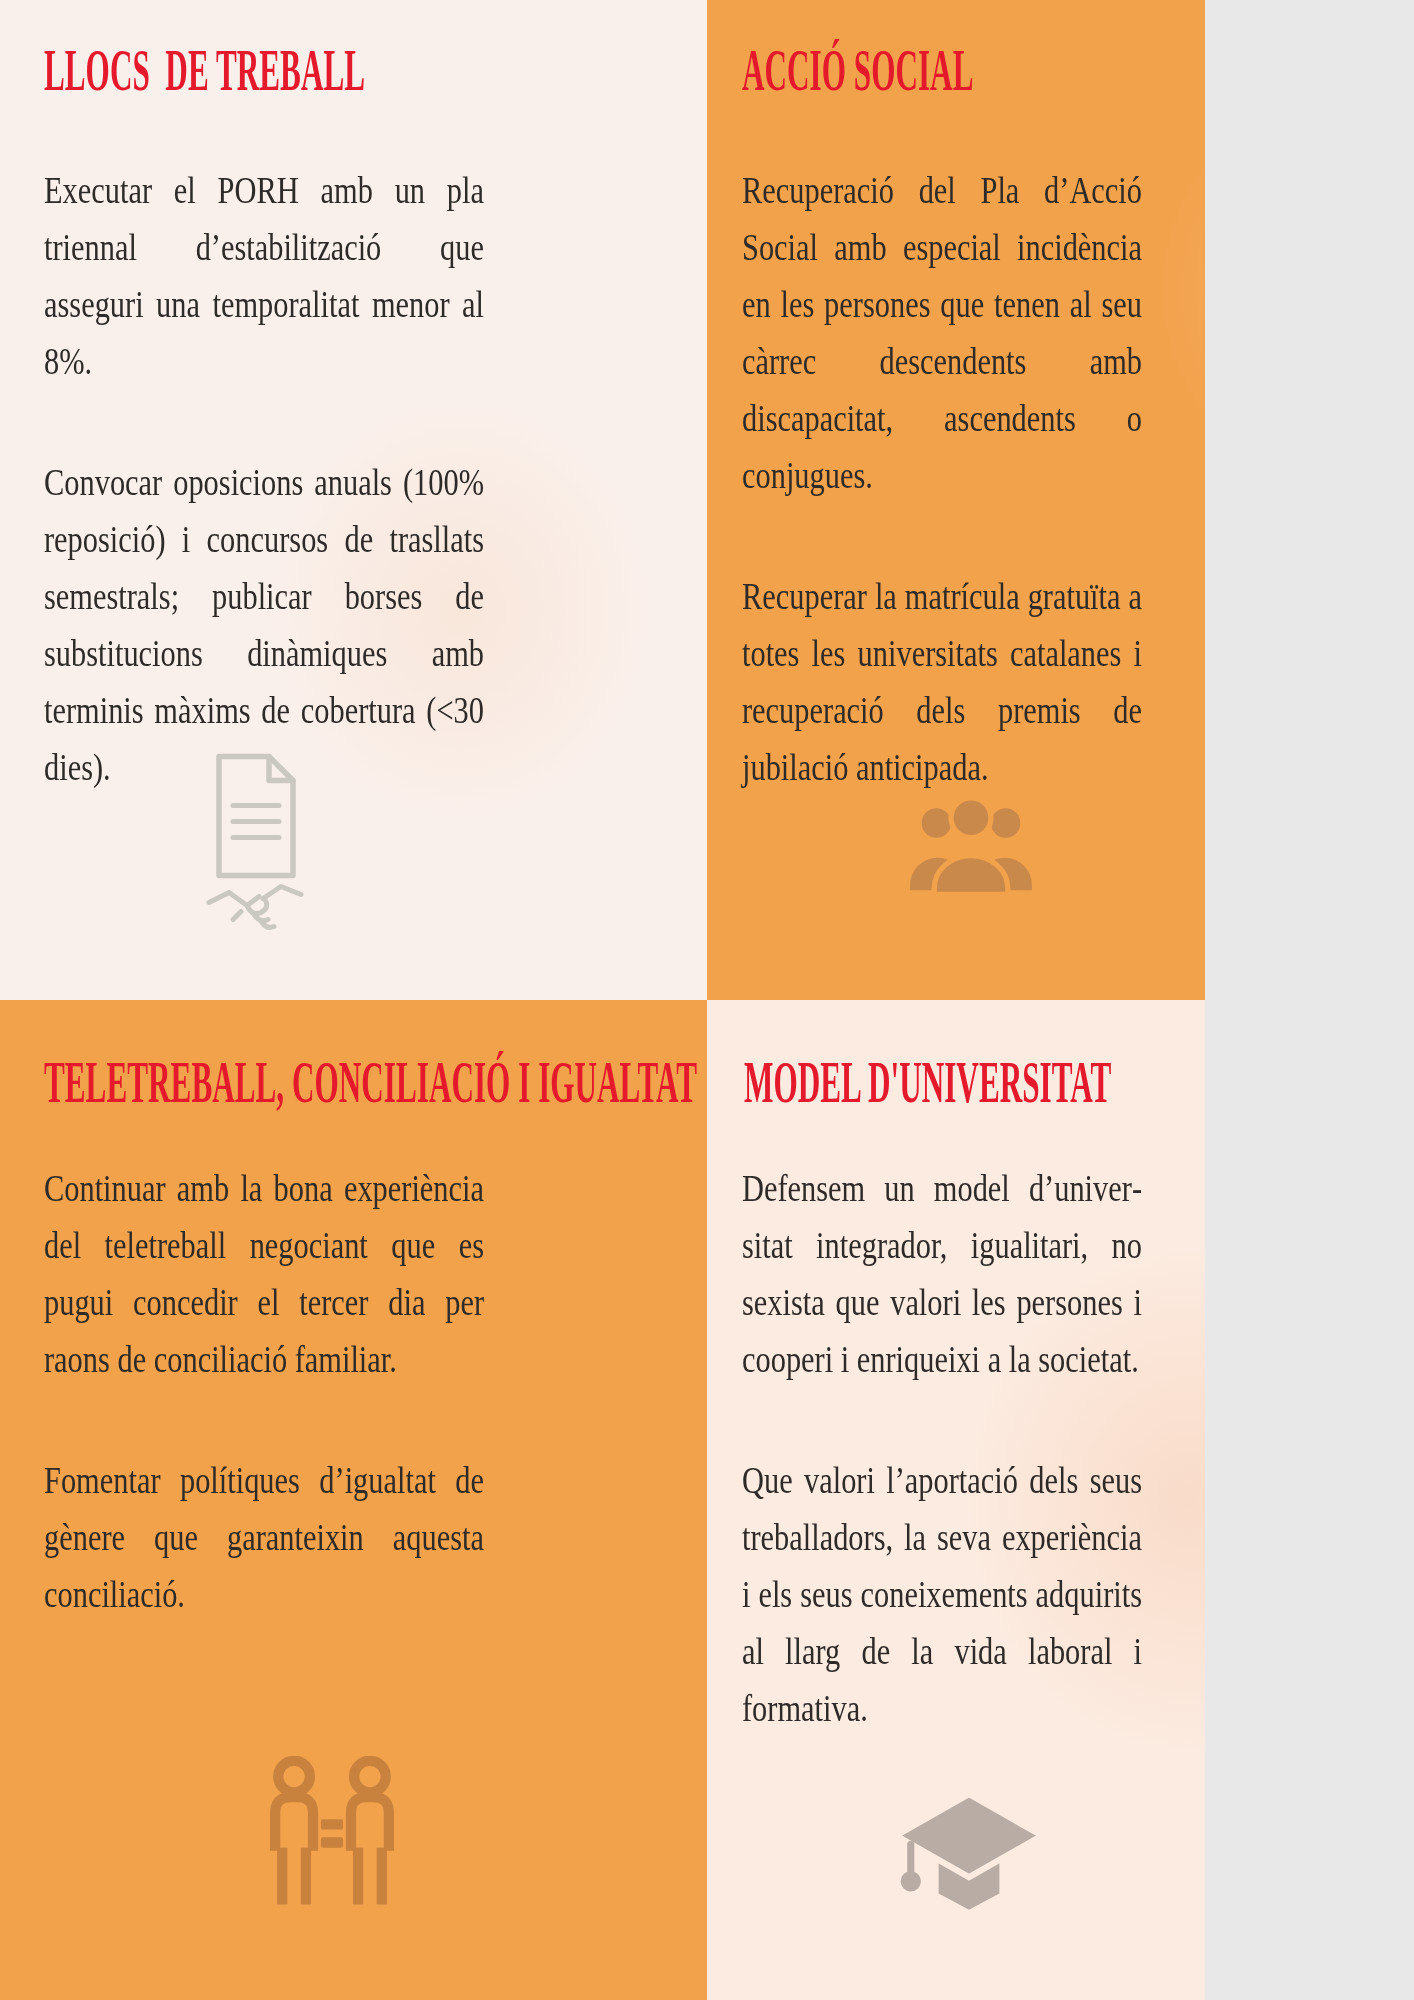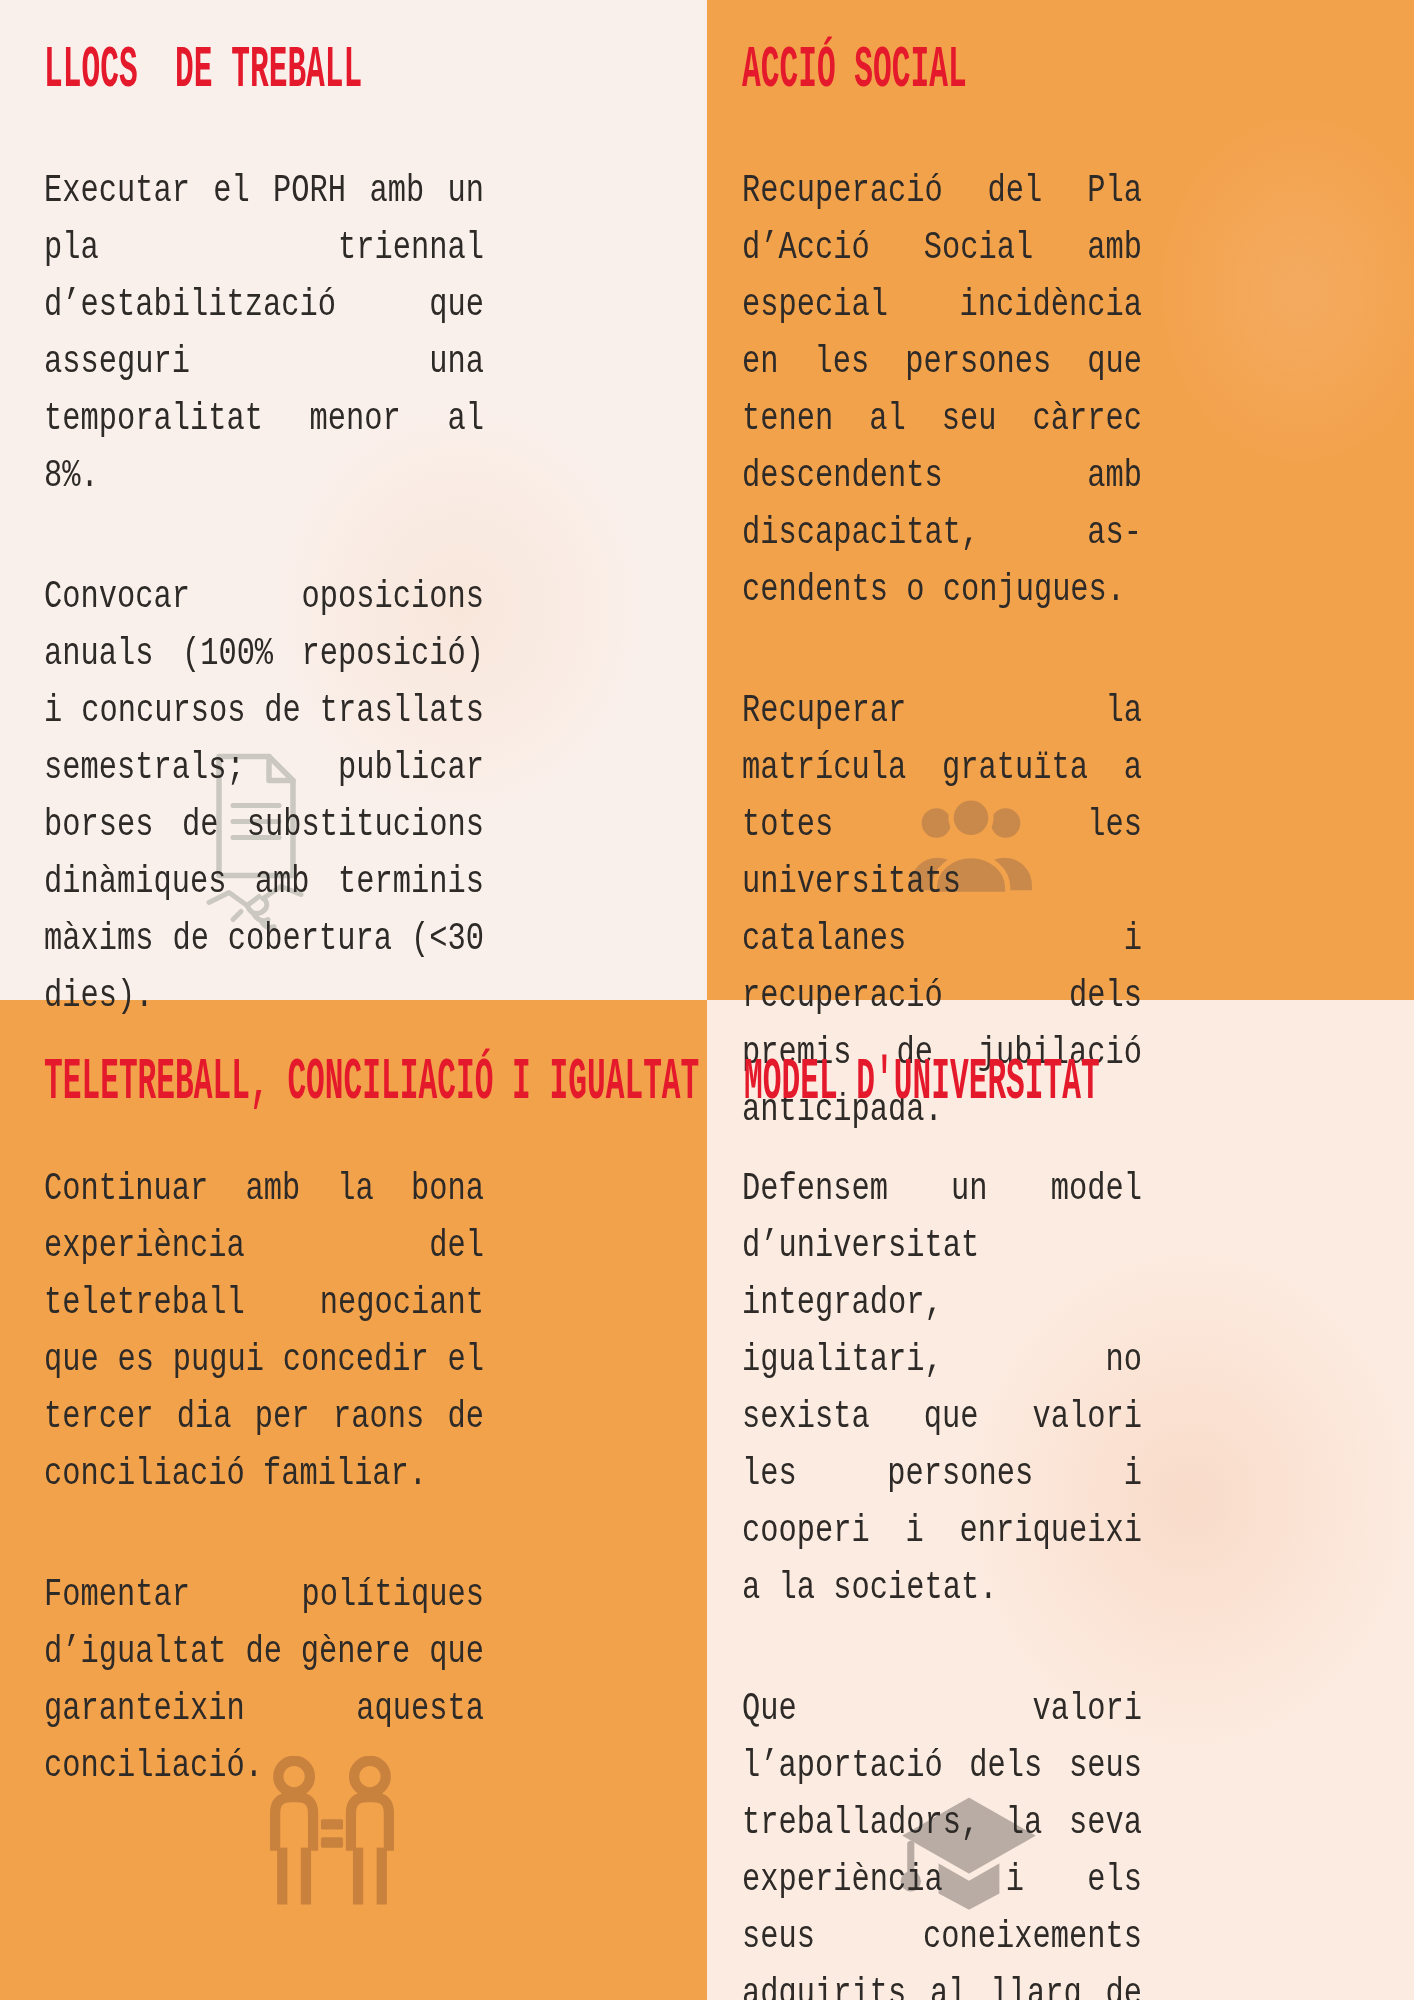--- a/index.html
+++ b/index.html
@@ -1,20 +1,20 @@
 <!DOCTYPE html>
 <html lang="ca"><head>
 <meta charset="utf-8">
 <style>
   html,body{margin:0;padding:0;background:#e8e8e8;}
   .canvas{
     position:relative;
-    width:1414px;height:2000px;
+    width:1205px;height:2000px;
     overflow:hidden;
-    font-family:Liberation Mono, monospace;
+    font-family:Liberation Serif, serif;
     background:#5eead4;
   }
   .cell{position:absolute;width:707px;height:1000px;overflow:hidden;}
   .cell.tl{left:0;top:0;background:#FAF0EB;}
   .cell.tr{left:707px;top:0;background:#F3A24C;}
   .cell.bl{left:0;top:1000px;background:#F3A24C;}
   .cell.br{left:707px;top:1000px;background:#FCEBE0;}
 
   .wash{position:absolute;pointer-events:none;}
   .wash.w1{left:180px;top:300px;width:560px;height:620px;

